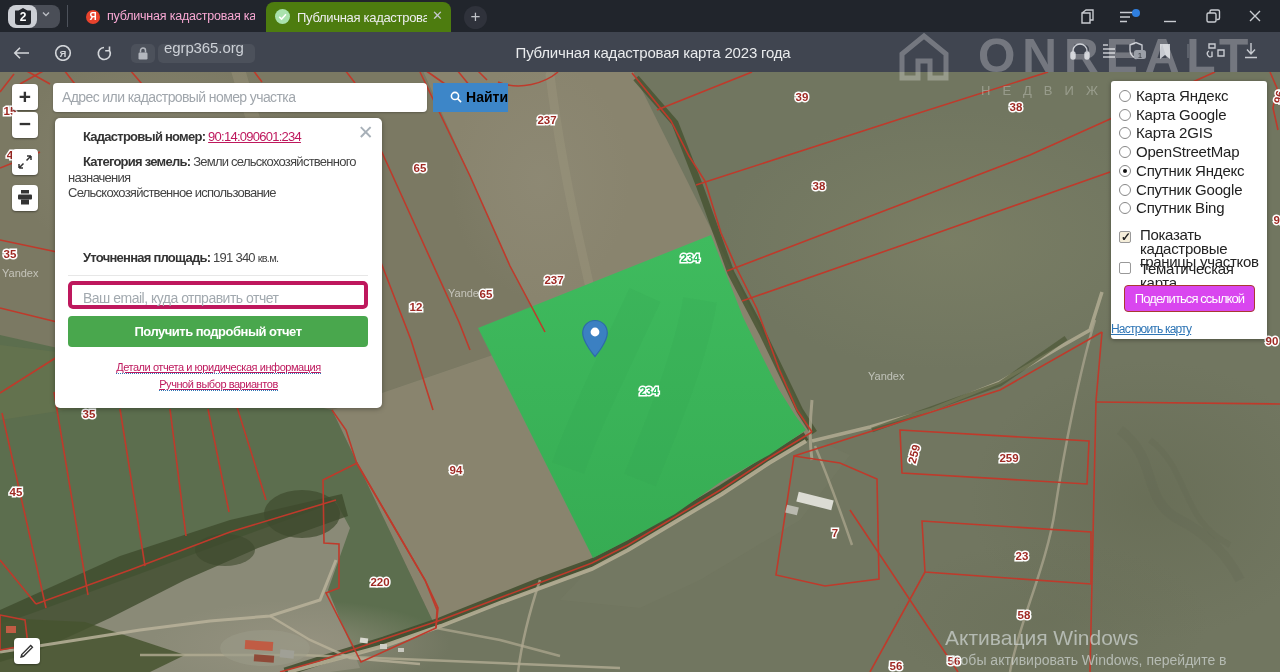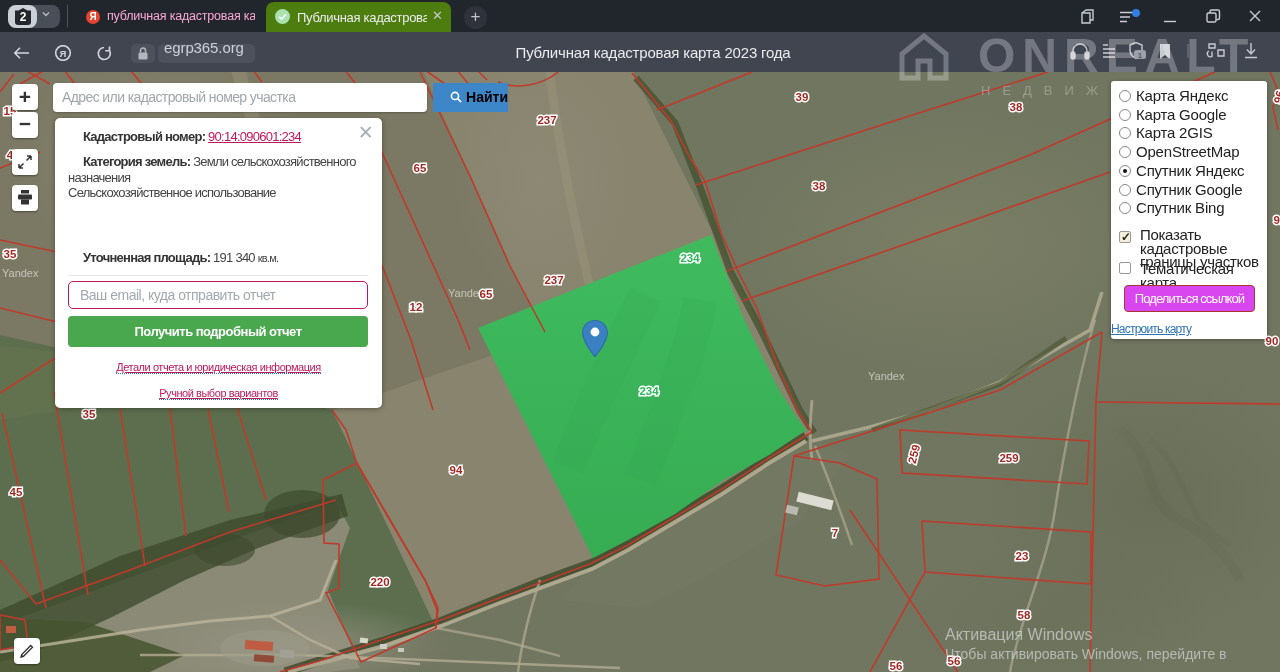--- a/index.html
+++ b/index.html
@@ -35,21 +35,21 @@
   #searchbtn { position:absolute; left:380px; top:0; width:75px; height:29px; background:#3d86c8; border-radius:0;
      color:#000000; font-size:14px; font-weight:bold; line-height:29px; text-align:right; }
   
   #card { position:absolute; left:55px; top:118px; width:327px; height:290px; background:#fff; border-radius:5px;
      box-shadow:0 1px 5px rgba(0,0,0,.35); z-index:30; font-size:13px; letter-spacing:-0.75px; color:#444; }
   #card .b { font-weight:bold; color:#333;margin-left:15px; }
   #card a { color:#be185d;text-decoration:underline; }
   #card .xcls { position:absolute; right:9px; top:3px; font-size:19px; color:#a7b0b8; }
   #card .trow { position:absolute; left:13px; line-height:15.6px; }
   #card hr { position:absolute; left:13px; top:157px; width:300px; border:none; border-top:1px solid #e7e7e7; }
-  #emailinput { position:absolute; left:13px; top:163px; width:300px; height:28px; border:1px solid #be185d; border-radius:5px;
+  #emailinput { position:absolute; left:13px; top:163px; width:300px; height:28px; border:4px solid #be185d; border-radius:5px;
      color:#a2a9af; font-size:14px; letter-spacing:-0.5px; line-height:26px; padding-left:11px; }
   #greenbtn { position:absolute; left:13px; top:198px; width:300px; height:31px; background:#49a74d; border-radius:4px; color:#fff;
      font-size:13px; letter-spacing:-0.5px; font-weight:bold; text-align:center; line-height:31px; }
   .cardlink { position:absolute; left:0; width:327px; text-align:center; font-size:11px; letter-spacing:-0.45px; }
   .cardlink a { border-bottom:1px dotted #2e75b5; text-decoration:none; color:#2e75b5; }
   
   #rpanel { position:absolute; left:1111px; top:81px; width:156px; height:258px; background:#fff; border-radius:3px;
      box-shadow:0 1px 4px rgba(0,0,0,.35); z-index:30; }
   .radiorow { position:absolute; left:8px; height:19px; font-size:15px; letter-spacing:-0.2px; color:#222; white-space:nowrap; }
   .radio { display:inline-block; width:12px; height:12px; border:1px solid #878787; border-radius:50%; background:#fff;
@@ -62,21 +62,21 @@
   #sharebtn { position:absolute; left:13px; top:204px; width:131px; height:27px; background:#d946ef; border:1px solid #a93a31; border-radius:4px;
      color:#fff; font-size:13px; letter-spacing:-0.9px; text-align:center; line-height:25px; }
   #setuplink { position:absolute; left:0; top:241px; width:156px; text-align:left; font-size:12px; letter-spacing:-0.8px; }
   #setuplink a { color:#2e75b5; }
   
   .mapbtn { position:absolute; width:26px; height:26px; background:#fff; border-radius:4px; z-index:30;
      box-shadow:0 1px 2px rgba(0,0,0,.4); text-align:center; color:#333; }
   
   #onrealt { position:absolute; left:884px; top:26px; z-index:55; opacity:.27; pointer-events:none; }
   #winact { position:absolute; left:945px; top:626px; z-index:20; color:rgba(214,220,218,.68); }
-  #winact .l1 { font-size:16px; }
+  #winact .l1 { font-size:21px; }
   #winact .l2 { font-size:14px; margin-top:2px; }
 </style>
 </head>
 <body>
 <div id="page">
 
   <svg id="map" class="abs" style="left:0;top:0;z-index:1" width="1280" height="672" viewBox="0 0 1280 672">
     <defs>
       <radialGradient id="blob1" cx="50%" cy="50%" r="50%">
         <stop offset="0%" stop-color="#7d8166" stop-opacity=".7"></stop>
@@ -326,21 +326,21 @@
 
   <div id="card">
     <div class="xcls">✕</div>
     <div class="trow" style="top:10.5px"><span class="b">Кадастровый номер:</span> <a href="#">90:14:090601:234</a></div>
     <div class="trow" style="top:36px"><span class="b">Категория земель:</span> Земли сельскохозяйственного<br>назначения<br>Сельскохозяйственное использование</div>
     <div class="trow" style="top:132px"><span class="b">Уточненная площадь:</span> 191 340 <span style="font-size:11px">кв.м.</span></div>
     <hr>
     <div id="emailinput">Ваш email, куда отправить отчет</div>
     <div id="greenbtn">Получить подробный отчет</div>
     <div class="cardlink" style="top:243px"><a href="#">Детали отчета и юридическая информация</a></div>
-    <div class="cardlink" style="top:269px"><a href="#">Ручной выбор вариантов</a></div>
+    <div class="cardlink" style="top:260px"><a href="#">Ручной выбор вариантов</a></div>
   </div>
 
   <div id="rpanel">
     <div class="radiorow" style="top:6px"><span class="radio"></span>Карта Яндекс</div>
     <div class="radiorow" style="top:24.7px"><span class="radio"></span>Карта Google</div>
     <div class="radiorow" style="top:43.4px"><span class="radio"></span>Карта 2GIS</div>
     <div class="radiorow" style="top:62.1px"><span class="radio"></span>OpenStreetMap</div>
     <div class="radiorow" style="top:80.8px"><span class="radio on"></span>Спутник Яндекс</div>
     <div class="radiorow" style="top:99.5px"><span class="radio"></span>Спутник Google</div>
     <div class="radiorow" style="top:118.2px"><span class="radio"></span>Спутник Bing</div>

